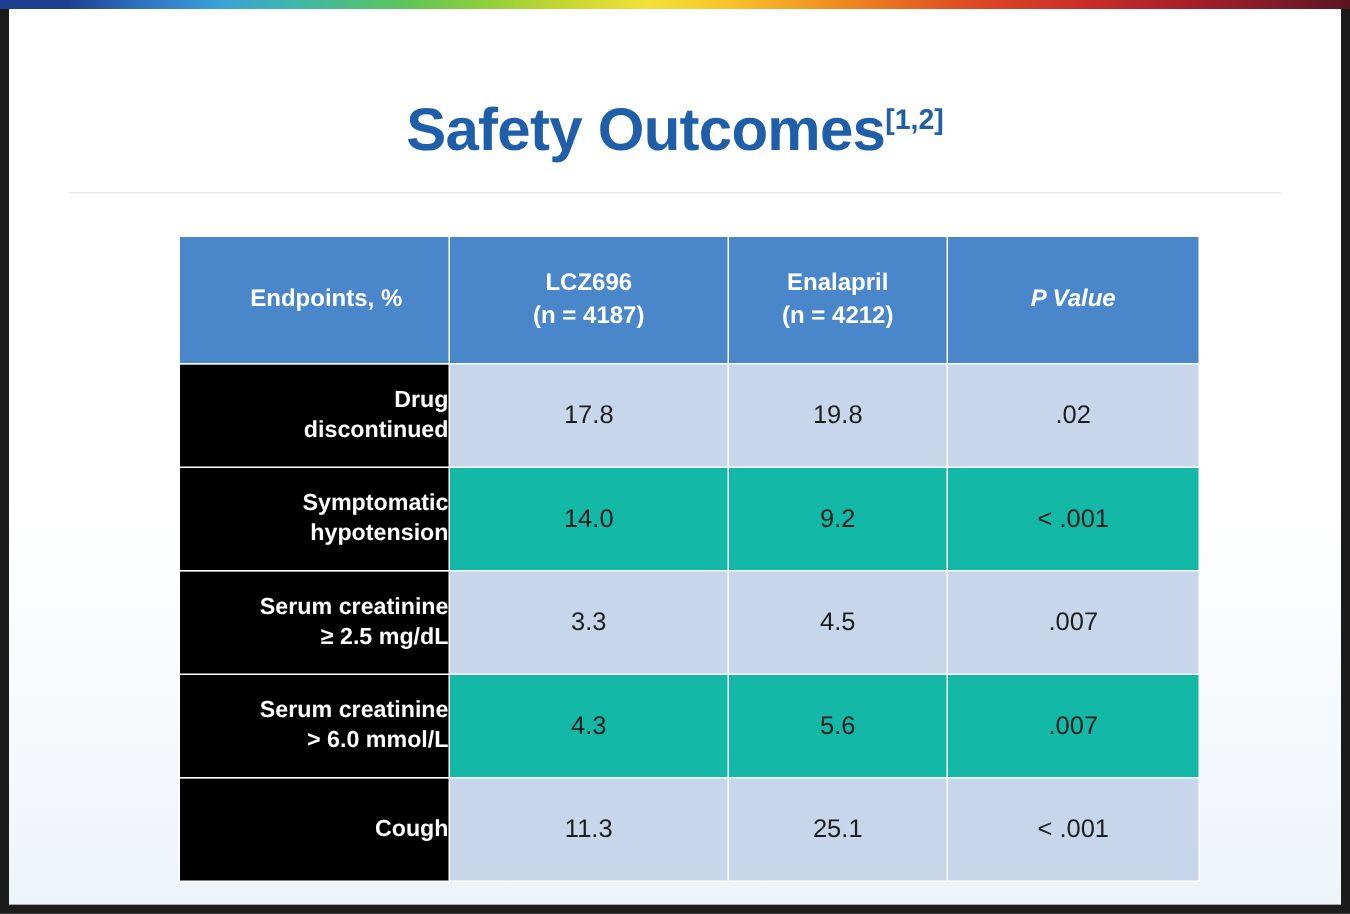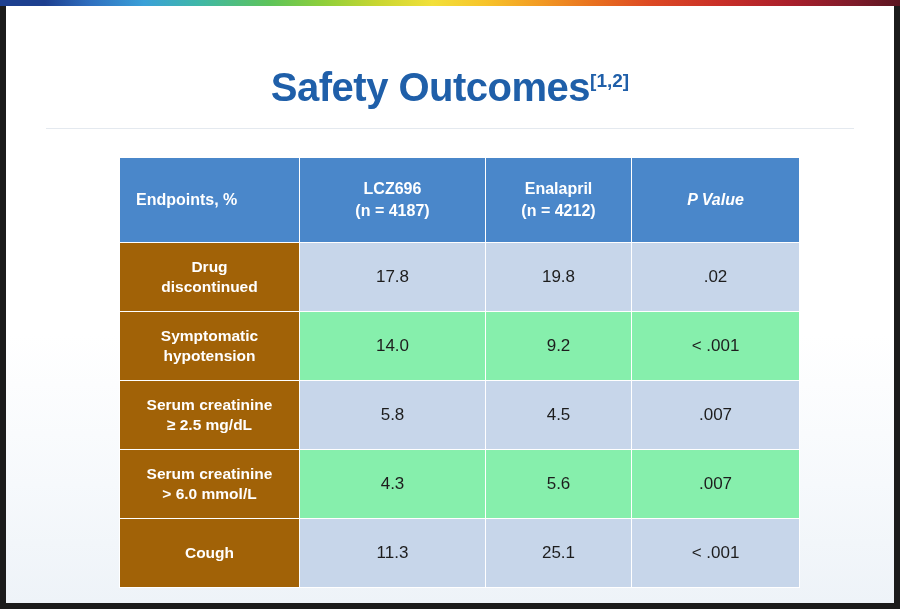--- a/index.html
+++ b/index.html
@@ -105,46 +105,46 @@
   .hdr th {
     background: #4a87ca;
     color: #ffffff;
     height: 84px;
     font-size: 16px;
     font-weight: bold;
     vertical-align: middle;
     line-height: 1.35;
   }
   .hdr th.left {
-    text-align: left;
+    text-align: center;
     padding-left: 16px;
   }
   .hdr th.ctr { text-align: center; }
   .hdr th .ital { font-style: italic; font-weight: bold; text-align: right; }
 
   
   td.rowlabel {
-    background: #a16207;
+    background: #000000;
     color: #ffffff;
     font-size: 15.5px;
     font-weight: bold;
-    text-align: center;
+    text-align: right;
     padding-left: 16px;
     padding-right: 8px;
     vertical-align: middle;
     line-height: 1.3;
   }
   td.val {
     text-align: center;
     font-size: 17px;
     color: #1d1d1d;
     vertical-align: middle;
   }
   tr.r-odd td.val { background: #c7d6ea; }
-  tr.r-even td.val { background: #86efac; }
+  tr.r-even td.val { background: #14b8a6; }
   tr.body-row { height: 69px; }
 </style>
 </head>
 <body>
 
 <div class="slide-frame">
   <div class="top-strip"></div>
 
   <div class="slide">
     <div class="slide-bg"></div>
@@ -196,21 +196,21 @@
           </td>
           <td class="val">14.0</td>
           <td class="val">9.2</td>
           <td class="val">&lt; .001</td>
         </tr>
         <tr class="body-row r-odd">
           <td class="rowlabel">
             <div>Serum creatinine</div>
             <div>≥ 2.5 mg/dL</div>
           </td>
-          <td class="val">5.8</td>
+          <td class="val">3.3</td>
           <td class="val">4.5</td>
           <td class="val">.007</td>
         </tr>
         <tr class="body-row r-even">
           <td class="rowlabel">
             <div>Serum creatinine</div>
             <div>&gt; 6.0 mmol/L</div>
           </td>
           <td class="val">4.3</td>
           <td class="val">5.6</td>

